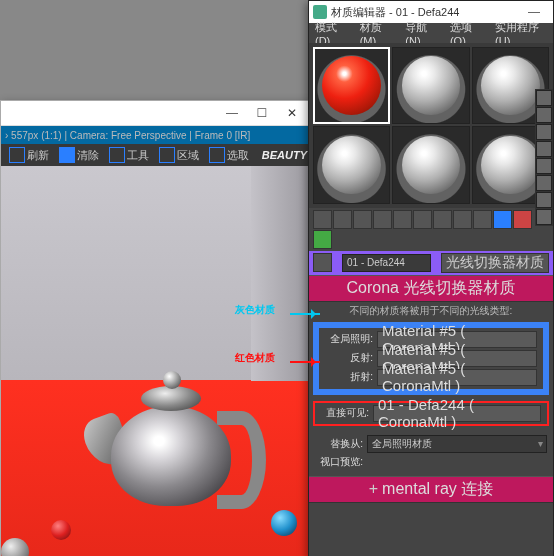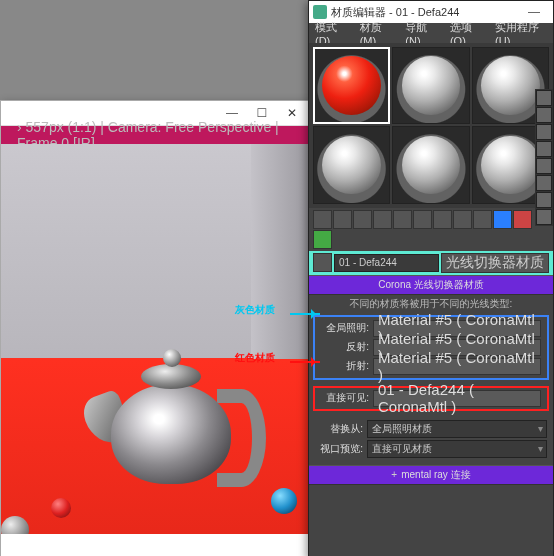--- a/index.html
+++ b/index.html
@@ -1,20 +1,20 @@
 <!DOCTYPE html>
 <html><head>
 <meta charset="utf-8">
 <style>
 html,body{margin:0;padding:0;width:554px;height:556px;font-family:"Microsoft YaHei",sans-serif;font-size:11px;background:#888;overflow:hidden;position:relative}
 .viewport-window{position:absolute;left:0;top:100px;width:310px;height:456px;background:#fff;border:1px solid #aaa;box-shadow:2px 2px 8px rgba(0,0,0,.3)}
 .vw-titlebar{height:24px;background:#fff;border-bottom:1px solid #ddd;display:flex;align-items:center;justify-content:flex-end;padding:0 4px}
 .win-btn{width:30px;height:20px;display:flex;align-items:center;justify-content:center;color:#555;font-size:12px}
 .win-btn.close{color:#333}
-.vw-info{height:18px;background:#be185d;color:#bbb;font-size:14px;display:flex;align-items:center;padding-left:16px}
+.vw-info{height:18px;background:#0369a1;color:#bbb;font-size:10px;display:flex;align-items:center;padding-left:4px}
 .vw-toolbar{height:22px;background:#383838;display:flex;align-items:center;gap:2px;padding:0 4px;font-size:11px}
 .tb-item{color:#ccc;display:flex;align-items:center;gap:2px;padding:0 4px}
 .tb-icon{width:14px;height:14px;border:1px solid #2a7fff;display:inline-block}
 .tb-beauty{margin-left:auto;font-style:italic;color:#eee;font-weight:bold}
 .render-view{position:relative;width:100%;height:390px;background:linear-gradient(180deg,#cac8ce 0%,#b8b6bc 55%,#ff3020 55%,#e8281a 100%);overflow:hidden}
 .wall-r{position:absolute;right:0;top:0;width:60px;height:55%;background:linear-gradient(270deg,#9a989e,#c4c2c8)}
 .teapot{position:absolute;left:80px;top:200px;width:180px;height:150px}
 .pot-body{position:absolute;left:30px;top:40px;width:120px;height:100px;border-radius:50% 50% 45% 45%;background:radial-gradient(ellipse at 40% 35%,#fff 5%,#d8d6da 20%,#8a888c 50%,#4a484c 80%,#2a282c 100%)}
 .pot-lid{position:absolute;left:60px;top:20px;width:60px;height:25px;border-radius:50%;background:radial-gradient(ellipse at 40% 30%,#eee,#888,#333)}
 .pot-knob{position:absolute;left:82px;top:5px;width:18px;height:18px;border-radius:50%;background:radial-gradient(circle at 35% 30%,#fff,#999,#333)}
@@ -33,31 +33,31 @@
 .sample-grid{display:grid;grid-template-columns:repeat(3,1fr);gap:2px;padding:4px;background:#3a3a3a}
 .sample-slot{aspect-ratio:1;background:radial-gradient(circle at 50% 55%,#626262 60%,#2a2a2a 62%);border:1px solid #222;position:relative;display:flex;align-items:center;justify-content:center}
 .sample-slot.sel{outline:2px solid #fff;outline-offset:-2px}
 .sample-ball{width:78%;height:78%;border-radius:50%;background:radial-gradient(circle at 38% 30%,#fff 4%,#e8e8e8 20%,#b0b0b0 50%,#6a6a6a 80%,#3a3a3a 100%)}
 .sample-ball.red{background:radial-gradient(circle at 38% 30%,#fff 3%,#ff6040 15%,#ee2010 45%,#aa1808 75%,#601004 100%)}
 .me-toolbar{display:flex;gap:1px;padding:2px 4px;background:#444;flex-wrap:wrap}
 .me-tbtn{width:17px;height:17px;background:#555;border:1px solid #333;display:inline-block}
 .me-tbtn.c1{background:#2a7fff}
 .me-tbtn.c2{background:#cc4444}
 .me-tbtn.c3{background:#44aa44}
-.mat-name-row{display:flex;align-items:center;gap:2px;padding:2px 4px;background:#5eead4}
+.mat-name-row{display:flex;align-items:center;gap:10px;padding:2px 4px;background:#8b5cf6}
 .mat-name-row .fld{flex:1;background:#3a3a3a;border:1px solid #222;color:#ccc;padding:1px 4px;font-size:10px;height:14px;display:flex;align-items:center}
 .mat-name-row .btn{background:#555;border:1px solid #333;color:#ccc;padding:1px 4px;font-size:14px;height:16px;display:flex;align-items:center}
-.rollout-hdr{background:#6d28d9;color:#ddd;text-align:center;padding:2px;font-size:10px;border-top:1px solid #555;border-bottom:1px solid #333}
+.rollout-hdr{background:#be185d;color:#ddd;text-align:center;padding:2px;font-size:16px;border-top:1px solid #555;border-bottom:1px solid #333}
 .rollout-sub{color:#bbb;text-align:center;font-size:10px;padding:2px}
 .param-row{display:flex;align-items:center;gap:4px;padding:1px 6px}
 .param-row .lbl{width:48px;text-align:right;color:#ddd;font-size:10px}
 .param-row .val{flex:1;background:#5a5a5a;border:1px solid #333;color:#ddd;padding:1px 4px;font-size:15px;height:13px;text-align:left;display:flex;align-items:center;justify-content:center}
 .param-row .dd{flex:1;background:#3a3a3a;border:1px solid #222;color:#ccc;padding:1px 4px;font-size:10px;height:14px;display:flex;align-items:center;position:relative}
 .param-row .dd::after{content:"▾";position:absolute;right:3px;color:#888}
-.box-blue{border:2px solid #3b82f6;margin:2px 4px;padding:2px 0}
+.box-blue{border:6px solid #3b82f6;margin:2px 4px;padding:2px 0}
 .box-red{border:2px solid #ff2020;margin:4px 4px;padding:1px 0}
 .side-icons{position:absolute;right:0;top:46px;width:16px;display:flex;flex-direction:column;gap:1px;background:#333;padding:1px}
 .side-icons i{width:14px;height:14px;background:#666;display:block;border:1px solid #222}
 .annot{position:absolute;font-size:10px;font-weight:bold;pointer-events:none}
 .annot.blue{color:#00c8f0}
 .annot.red{color:#ff1010}
 .arrow{position:absolute;height:2px;pointer-events:none}
 .arrow::after{content:"";position:absolute;right:-1px;top:-4px;border:5px solid transparent}
 .arrow.blue{background:#00c8f0}
 .arrow.blue::after{border-left-color:#00c8f0}
@@ -68,20 +68,43 @@
 </head>
 <body>
 
 <div class="viewport-window">
   <div class="vw-titlebar">
     <div class="win-btn">—</div>
     <div class="win-btn">☐</div>
     <div class="win-btn close">✕</div>
   </div>
   <div class="vw-info">› 557px (1:1) | Camera: Free Perspective | Frame 0 [IR]</div>
+  <div class="vw-toolbar">
+    <div class="tb-item">
+        <span class="tb-icon"></span>
+        <span>刷新</span>
+      </div>
+    <div class="tb-item">
+        <span class="tb-icon" style="background:#2a7fff"></span>
+        <span>清除</span>
+      </div>
+    <div class="tb-item">
+        <span class="tb-icon"></span>
+        <span>工具</span>
+      </div>
+    <div class="tb-item">
+        <span class="tb-icon"></span>
+        <span>区域</span>
+      </div>
+    <div class="tb-item">
+        <span class="tb-icon"></span>
+        <span>选取</span>
+      </div>
+    <div class="tb-beauty">BEAUTY</div>
+  </div>
   <div class="render-view">
     <div class="wall-r"></div>
     <div class="teapot">
       <div class="pot-spout"></div>
       <div class="pot-handle"></div>
       <div class="pot-body"></div>
       <div class="pot-lid"></div>
       <div class="pot-knob"></div>
     </div>
     <div class="sphere-sm sph-grey"></div>
@@ -183,21 +206,20 @@
       <div class="val">01 - Defa244 ( CoronaMtl )</div>
     </div>
   </div>
 
   <div class="param-row" style="margin-top:4px">
     <div class="lbl">替换从:</div>
     <div class="dd">全局照明材质</div>
   </div>
   <div class="param-row">
     <div class="lbl">视口预览:</div>
-    <div class="dd">直接可见材质</div>
   </div>
 
   <div class="rollout-hdr" style="margin-top:6px;display:flex;justify-content:center;align-items:center">
       <span class="plus">+</span>
       <span>mental ray 连接</span>
     </div>
 </div>
 
 <div class="annot blue" style="left:235px;top:303px">灰色材质</div>
 <div class="arrow blue" style="left:290px;top:313px;width:30px"></div>

